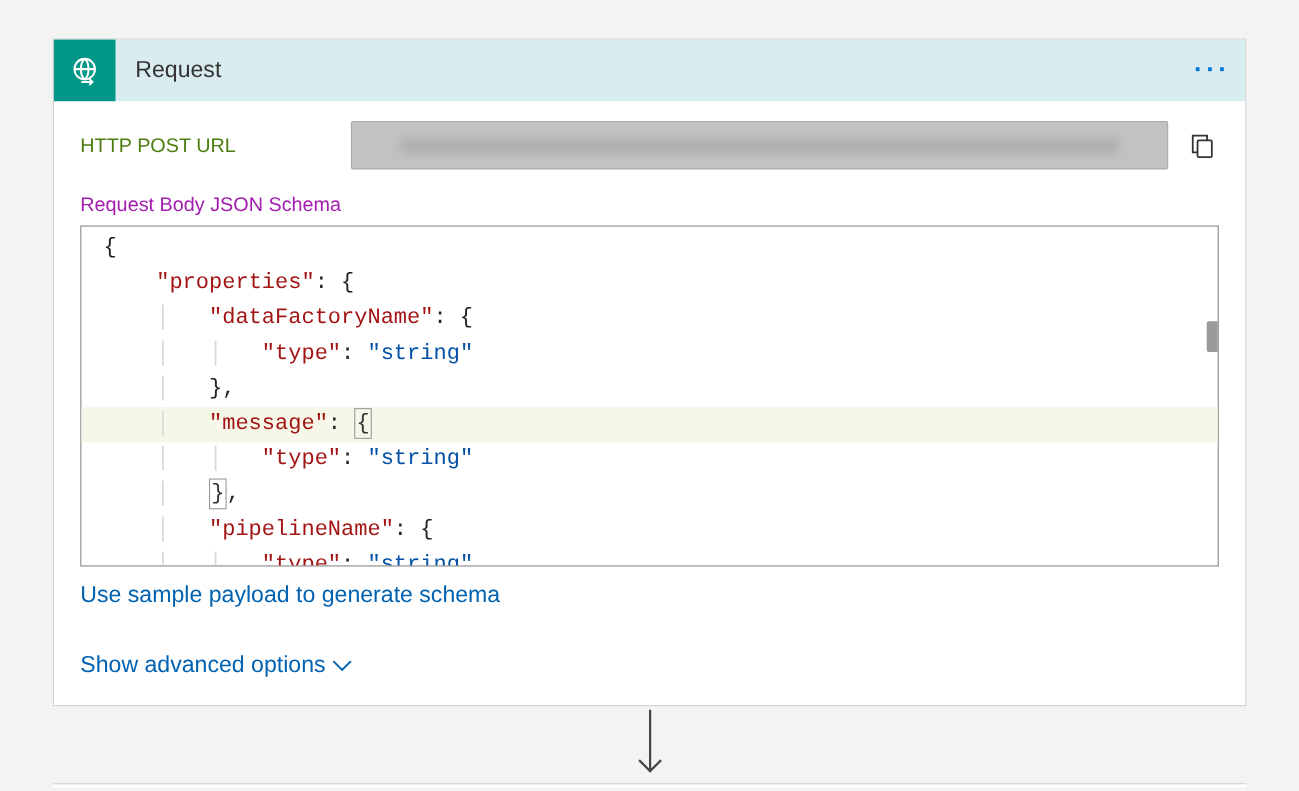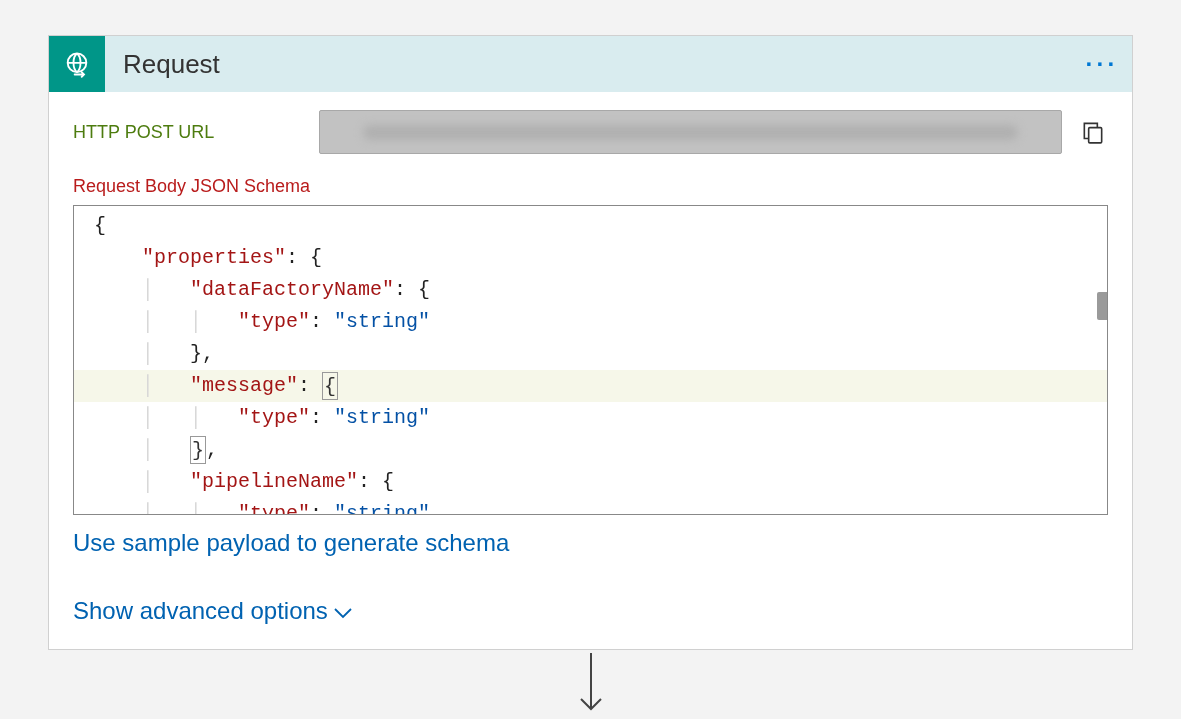--- a/index.html
+++ b/index.html
@@ -39,21 +39,21 @@
       width: 28px;
       height: 28px;
       fill: #fff;
       stroke: #fff;
     }
     .header-title {
       flex: 1;
       display: flex;
       align-items: center;
       padding-left: 18px;
-      font-size: 26px;
+      font-size: 21px;
       color: #333;
       font-weight: 400;
     }
     .header-menu {
       width: 60px;
       display: flex;
       align-items: center;
       justify-content: center;
       color: #0078d4;
       font-size: 24px;
@@ -104,21 +104,21 @@
     }
     .copy-btn svg {
       width: 26px;
       height: 26px;
       stroke: #333;
       fill: none;
       stroke-width: 1.5;
     }
     .label-schema {
       font-size: 18px;
-      color: #b91c1c;
+      color: #a21caf;
       margin-bottom: 8px;
     }
     .code-box {
       border: 1px solid #888;
       height: 310px;
       overflow: hidden;
       position: relative;
       font-family: Consolas, "Courier New", monospace;
       font-size: 20px;
       line-height: 32px;
@@ -151,21 +151,21 @@
     .cursor-brace {
       display: inline-block;
       border: 1px solid #999;
       padding: 0 1px;
       line-height: 28px;
       height: 28px;
       vertical-align: middle;
     }
     .link {
       color: #0062b1;
-      font-size: 24px;
+      font-size: 21px;
       cursor: pointer;
       display: inline-flex;
       align-items: center;
       gap: 6px;
     }
     .link-row1 {
       margin-top: 14px;
     }
     .link-row2 {
       margin-top: 40px;

